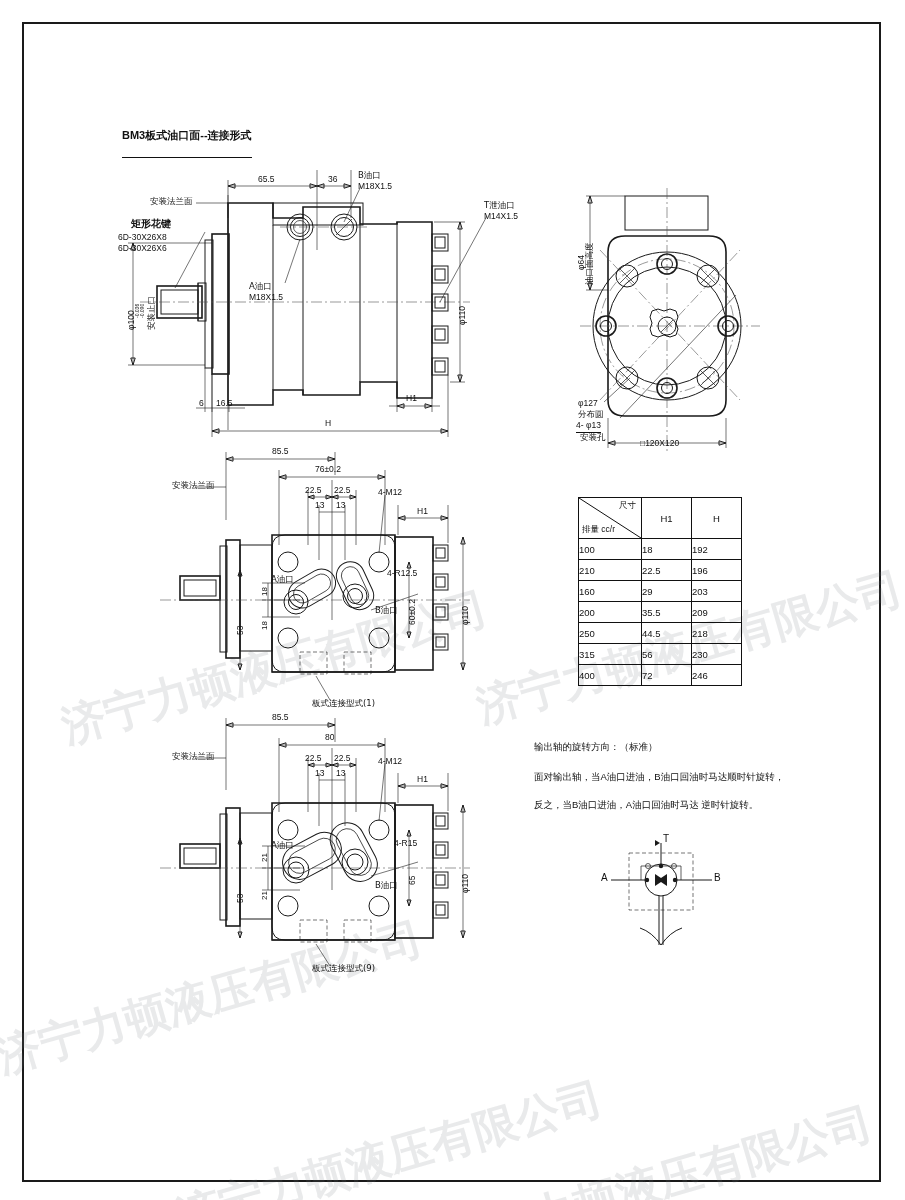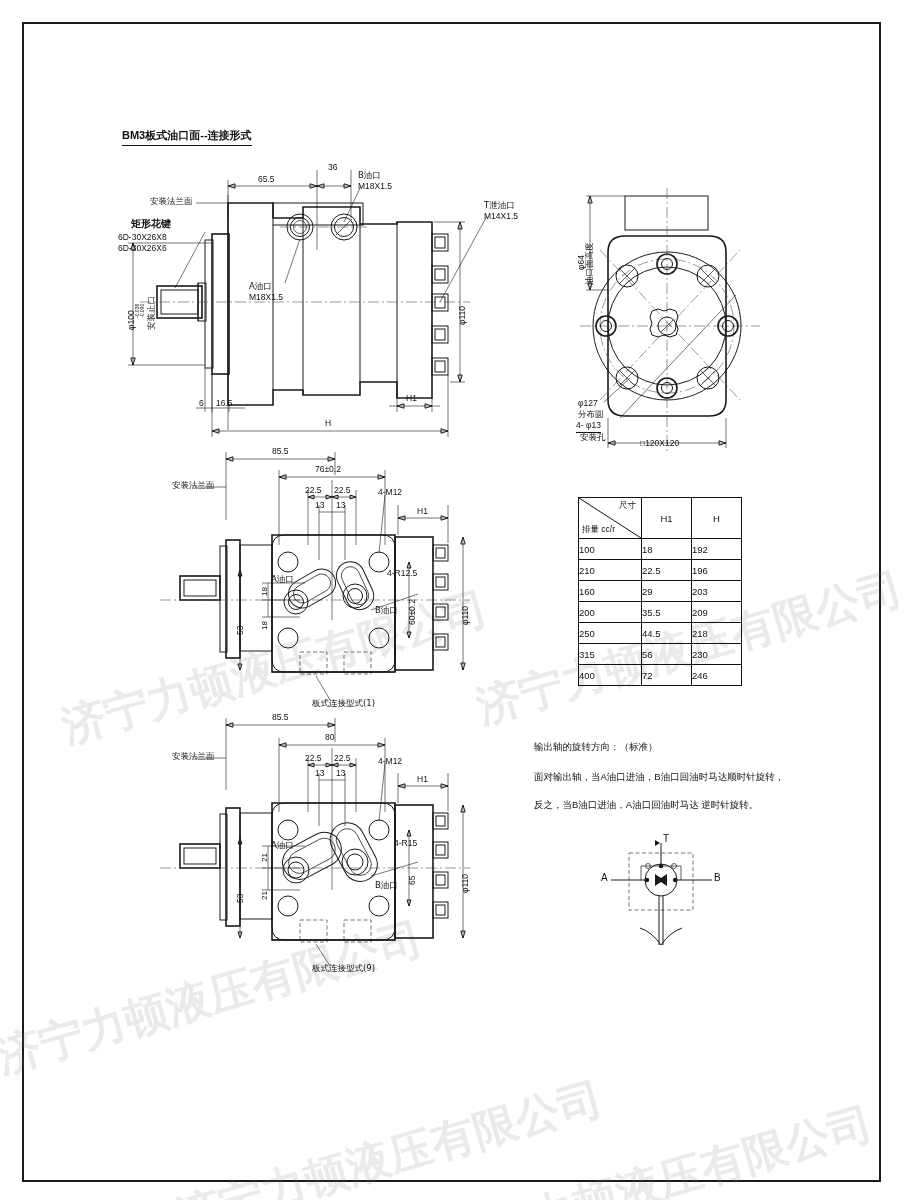--- a/index.html
+++ b/index.html
@@ -12,21 +12,21 @@
   .hdr-title{position:absolute;left:16px;top:6px;font-size:27px;font-weight:bold;letter-spacing:1px;color:#111;white-space:nowrap;}
   .hdr-brand{position:absolute;right:36px;top:12px;font-size:20px;font-weight:bold;letter-spacing:1.5px;color:#111;}
 
   
   .lbl{position:absolute;font-size:8.5px;color:#111;white-space:nowrap;line-height:1.25;}
   .lbl.cn{font-family:"DejaVu Sans",sans-serif;font-size:8.5px;}
   .lbl.b{font-weight:bold;}
   .vlbl-r{position:absolute;font-size:8.5px;color:#111;white-space:nowrap;
         transform-origin:0 0;transform:rotate(-90deg);}
   .sect-title{position:absolute;font-size:11px;font-weight:bold;color:#111;
-        border-bottom:1.3px solid #111;padding-bottom:2px;white-space:nowrap;}
+        border-bottom:1.3px solid #111;padding-bottom:14px;white-space:nowrap;}
 
   svg{position:absolute;left:0;top:0;overflow:visible;}
   .ln{stroke:#1a1a1a;stroke-width:1;fill:none;}
   .ln-t{stroke:#1a1a1a;stroke-width:.7;fill:none;}
   .ln-h{stroke:#1a1a1a;stroke-width:1.6;fill:none;}
   .dim{stroke:#1a1a1a;stroke-width:.6;fill:none;}
   .ctr{stroke:#555;stroke-width:.6;fill:none;stroke-dasharray:11 3 2 3;}
   .hid{stroke:#1a1a1a;stroke-width:.6;fill:none;stroke-dasharray:4 2.5;}
 
   
@@ -158,21 +158,21 @@
     <line class="dim" x1="212" y1="431" x2="448" y2="431"></line>
     <path class="ln" d="M212 431 l7 -2.2 v4.4 z" fill="#1a1a1a"></path>
     <path class="ln" d="M448 431 l-7 -2.2 v4.4 z" fill="#1a1a1a"></path>
   </svg>
 
   <div class="lbl b cn" style="left:131px;top:218px;font-size:10px;">矩形花键</div>
   <div class="lbl" style="left:118px;top:232px;">6D-30X26X8</div>
   <div class="lbl" style="left:118px;top:243px;">6D-30X26X6</div>
   <div class="lbl cn" style="left:150px;top:196px;">安装法兰面</div>
   <div class="lbl" style="left:258px;top:174px;">65.5</div>
-  <div class="lbl" style="left:328px;top:162px;text-align:right;">36</div>
+  <div class="lbl" style="left:328px;top:174px;text-align:right;">36</div>
   <div class="lbl" style="left:199px;top:398px;">6</div>
   <div class="lbl" style="left:216px;top:398px;">16.5</div>
   <div class="lbl" style="left:406px;top:393px;">H1</div>
   <div class="lbl" style="left:325px;top:418px;">H</div>
   <div class="lbl cn" style="left:249px;top:281px;">A油口</div>
   <div class="lbl" style="left:249px;top:292px;">M18X1.5</div>
   <div class="lbl cn" style="left:358px;top:170px;">B油口</div>
   <div class="lbl" style="left:358px;top:181px;">M18X1.5</div>
   <div class="lbl cn" style="left:484px;top:200px;">T泄油口</div>
   <div class="lbl" style="left:484px;top:211px;">M14X1.5</div>

